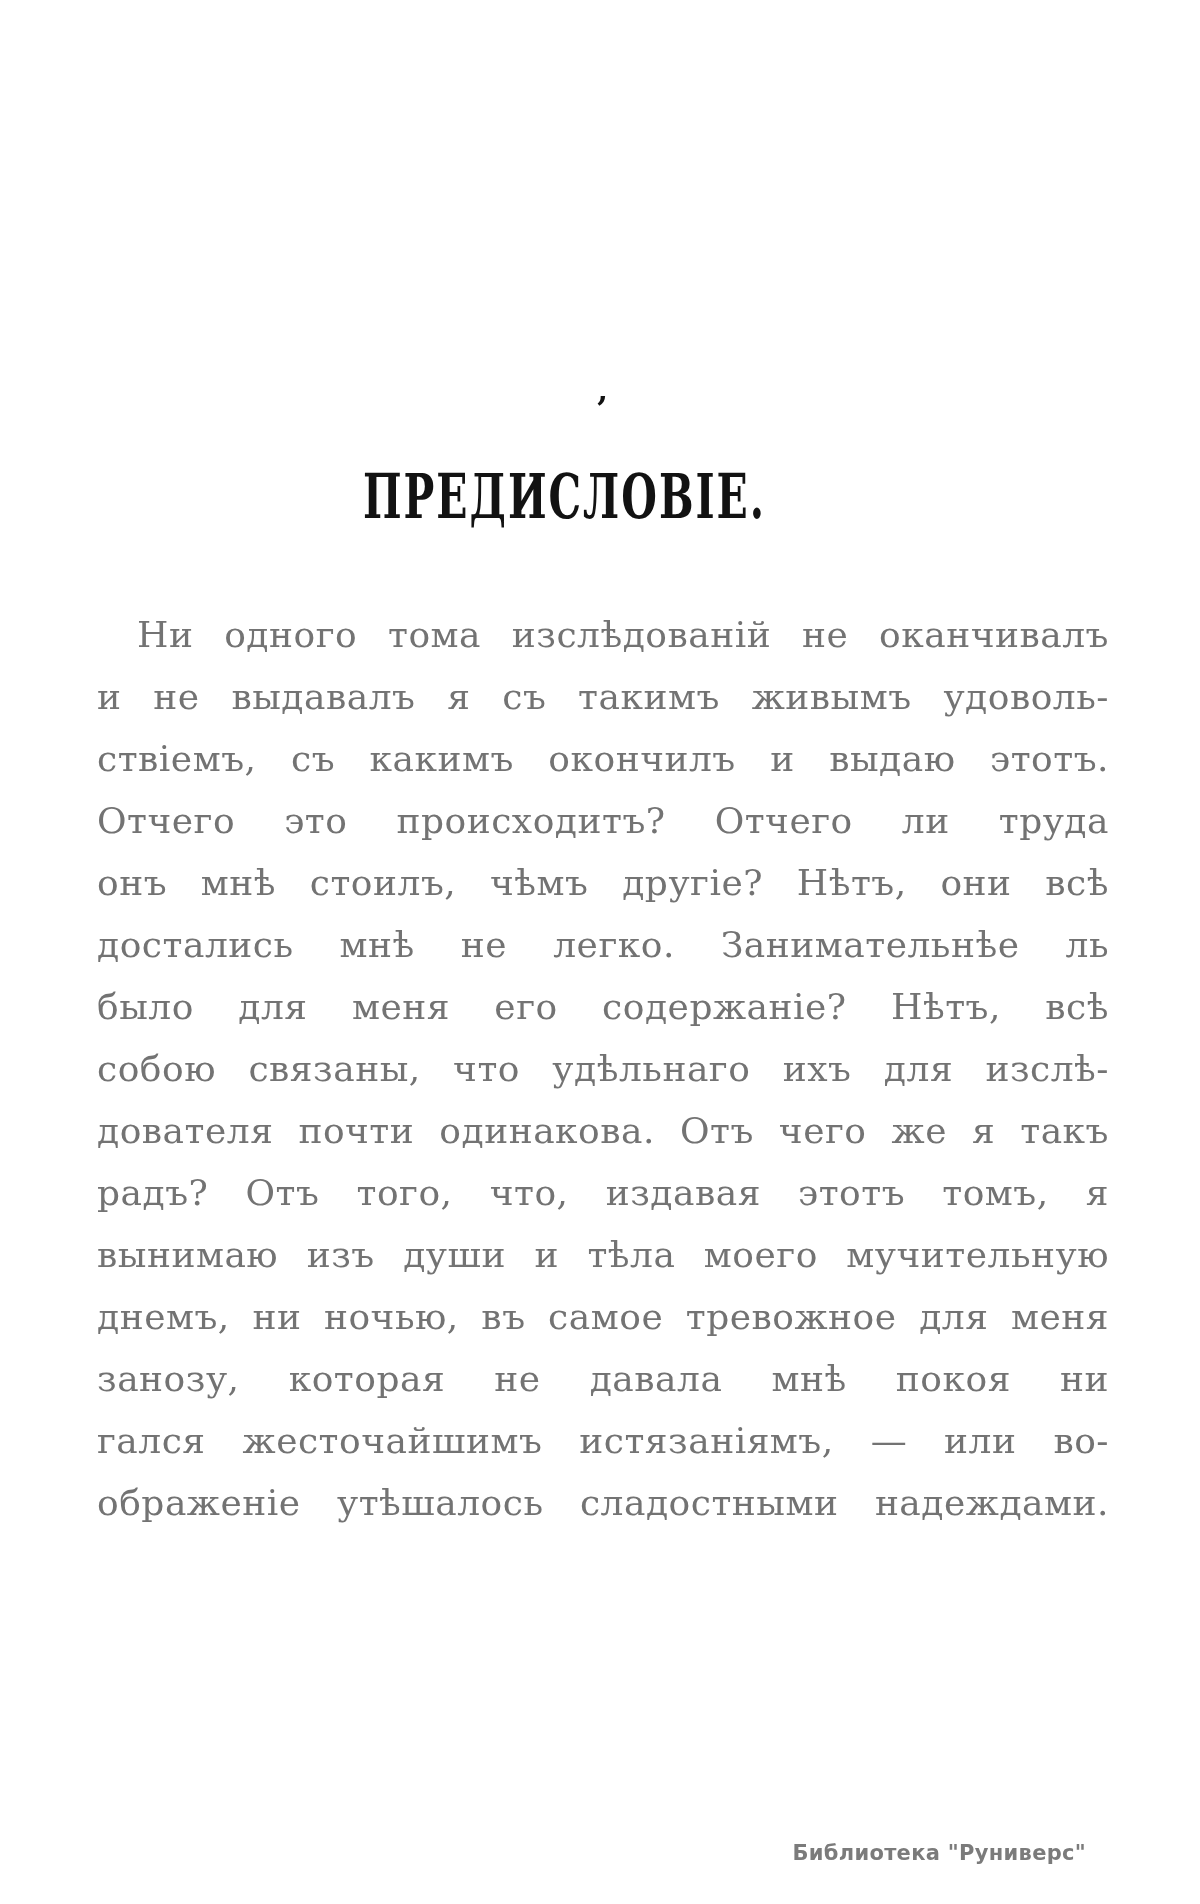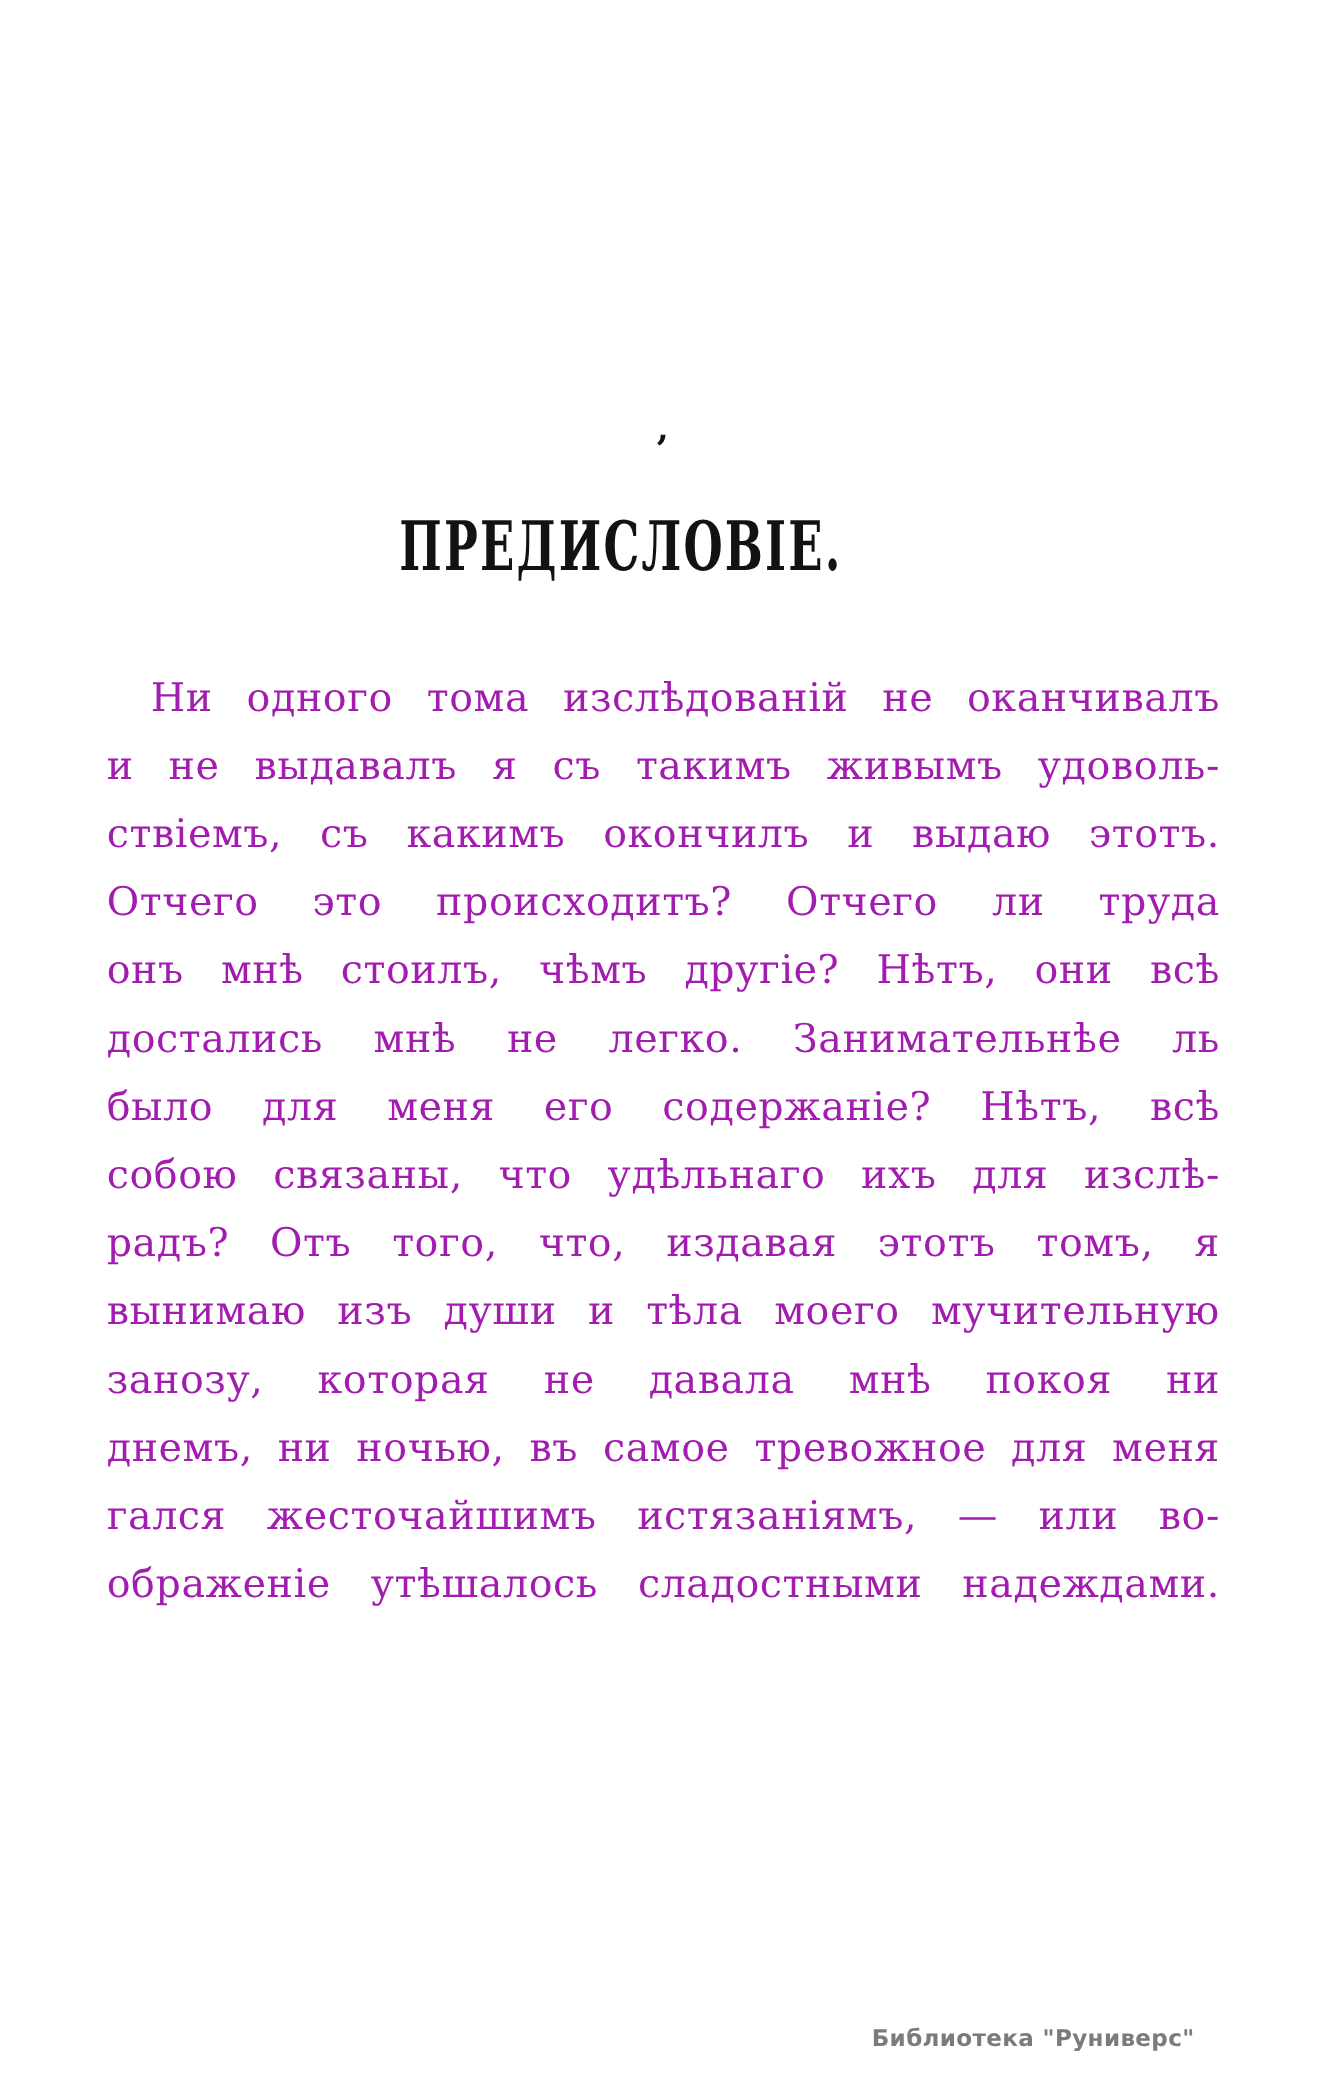--- a/index.html
+++ b/index.html
@@ -37,21 +37,21 @@
     color: #121212;
     transform: scaleX(0.66);
     transform-origin: 50% 50%;
     white-space: nowrap;
   }
   .bodytext {
     position: absolute;
     left: 97px;
     top: 604px;
     width: 1012px;
-    color: #a21caf;
+    color: #737373;
   }
   .text-line {
     height: 62px;
     line-height: 62px;
     font-size: 36px;
     text-align: justify;
     text-align-last: justify;
     white-space: normal;
     letter-spacing: 0.5px;
   }
@@ -80,23 +80,24 @@
 
   <div class="bodytext">
     <div class="text-line first">Ни одного тома изслѣдованій не оканчивалъ</div>
     <div class="text-line">и не выдавалъ я съ такимъ живымъ удоволь-</div>
     <div class="text-line">ствіемъ, съ какимъ окончилъ и выдаю этотъ.</div>
     <div class="text-line">Отчего это происходитъ? Отчего ли труда</div>
     <div class="text-line">онъ мнѣ стоилъ, чѣмъ другіе? Нѣтъ, они всѣ</div>
     <div class="text-line">достались мнѣ не легко. Занимательнѣе ль</div>
     <div class="text-line">было для меня его содержаніе? Нѣтъ, всѣ</div>
     <div class="text-line">собою связаны, что удѣльнаго ихъ для изслѣ-</div>
+    <div class="text-line">дователя почти одинакова. Отъ чего же я такъ</div>
     <div class="text-line">радъ? Отъ того, что, издавая этотъ томъ, я</div>
     <div class="text-line">вынимаю изъ души и тѣла моего мучительную</div>
+    <div class="text-line">днемъ, ни ночью, въ самое тревожное для меня</div>
     <div class="text-line">занозу, которая не давала мнѣ покоя ни</div>
-    <div class="text-line">днемъ, ни ночью, въ самое тревожное для меня</div>
     <div class="text-line">гался жесточайшимъ истязаніямъ, — или во-</div>
     <div class="text-line">ображеніе утѣшалось сладостными надеждами.</div>
   </div>
 
   <div class="watermark">Библиотека "Руниверс"</div>
 
 </div>
 
 </body></html>

